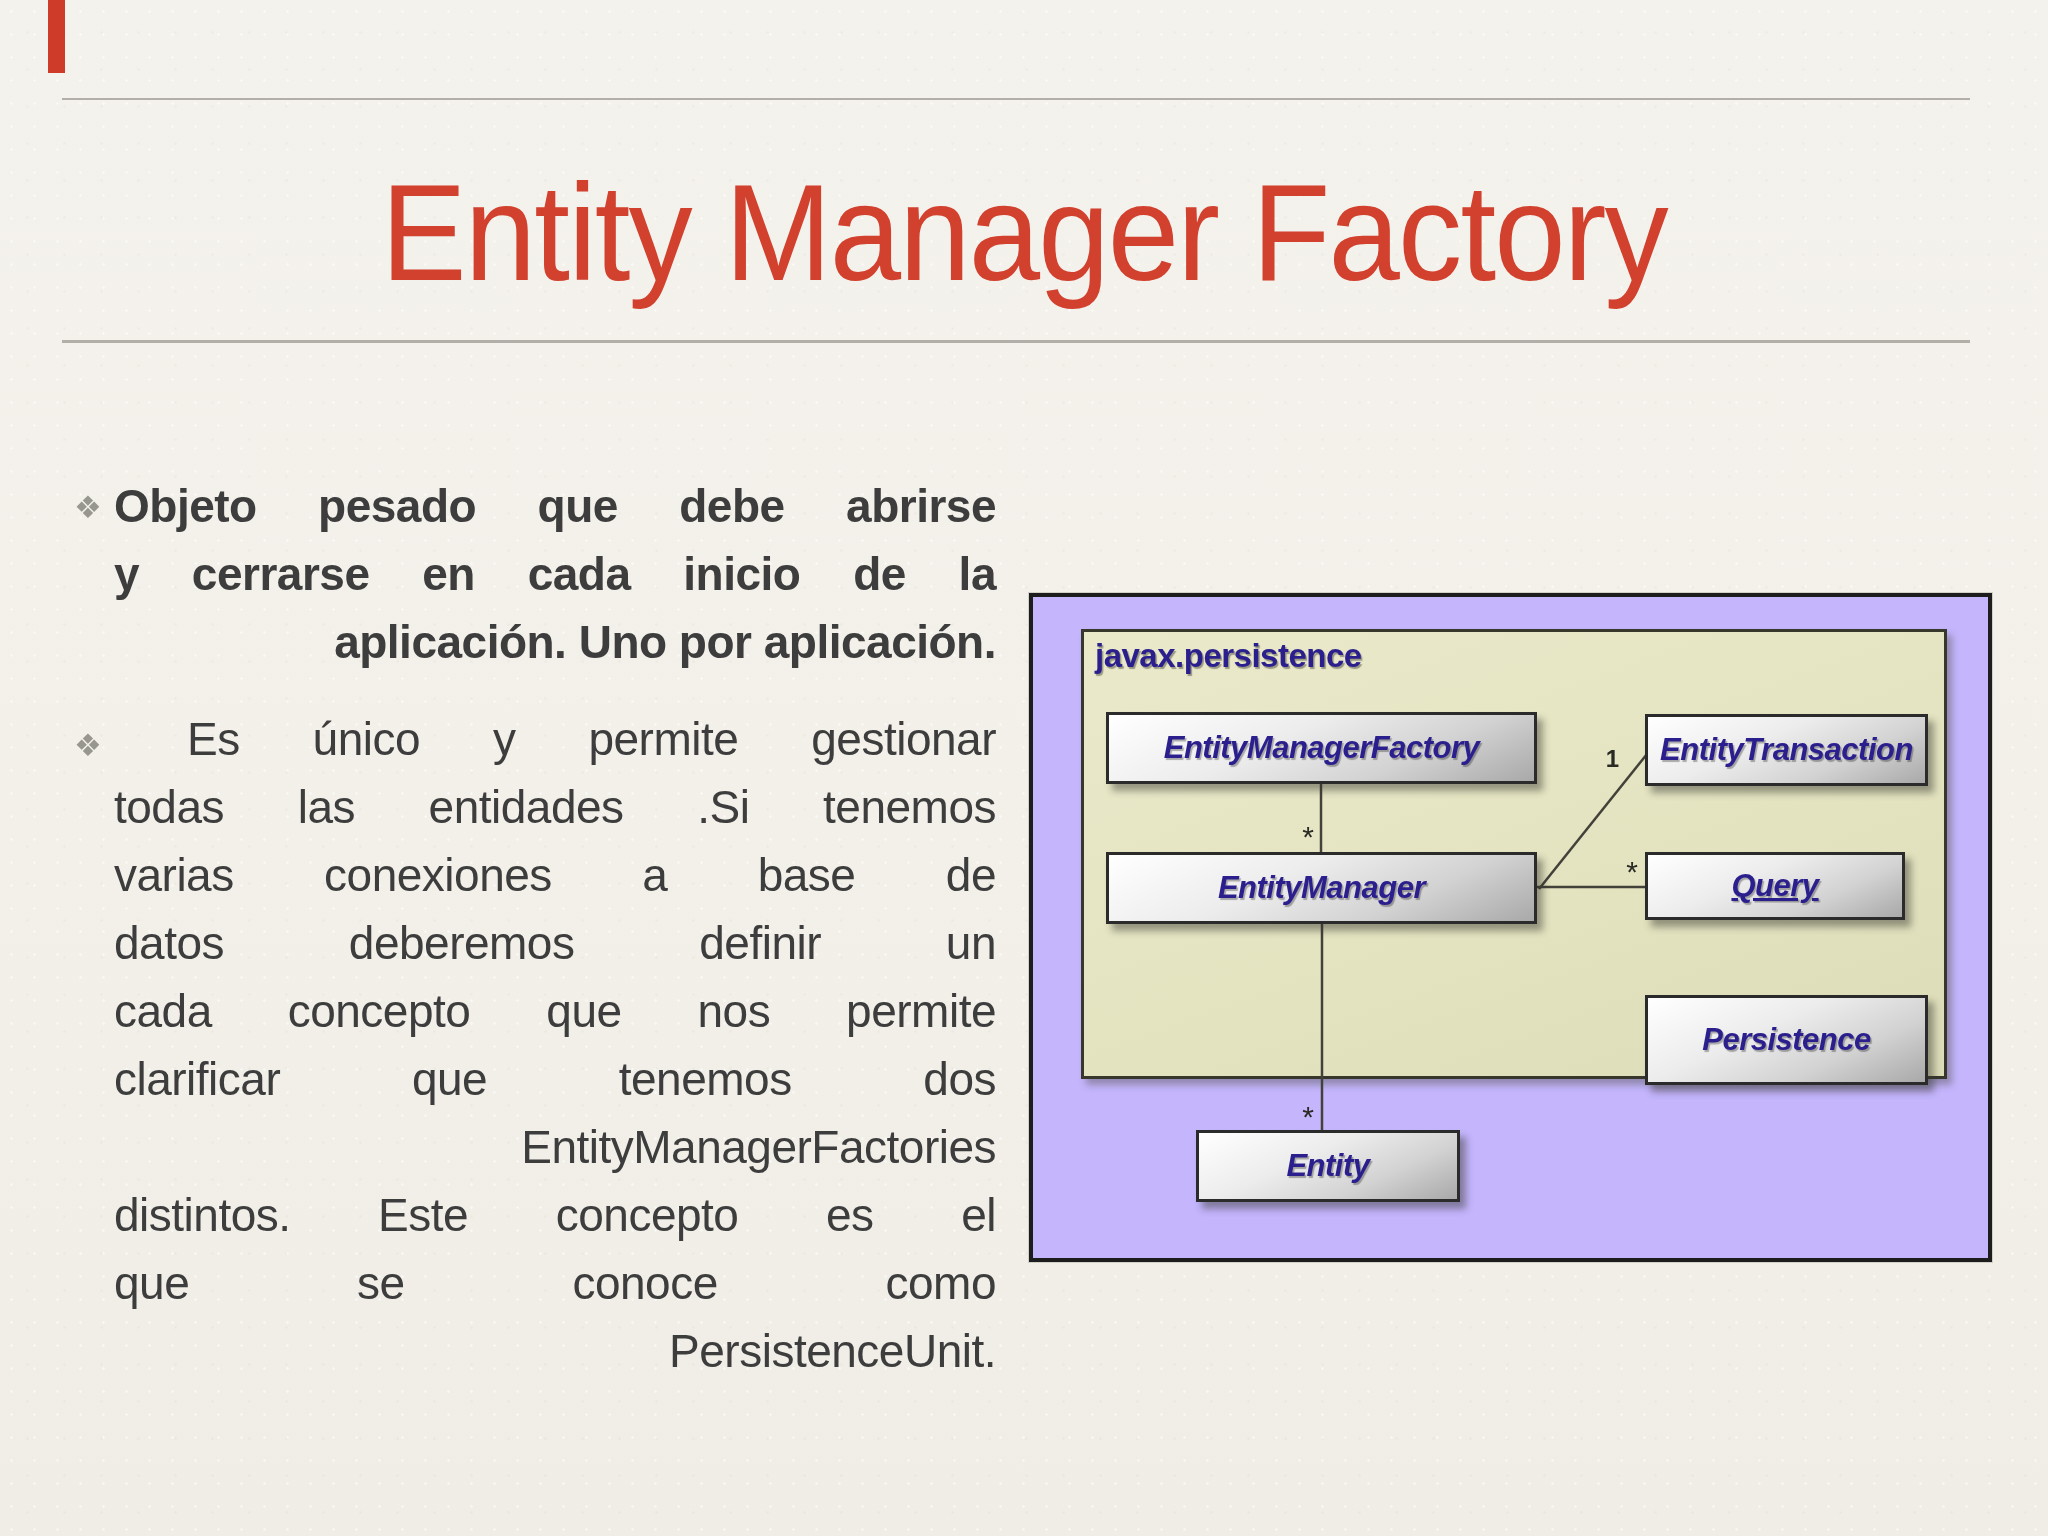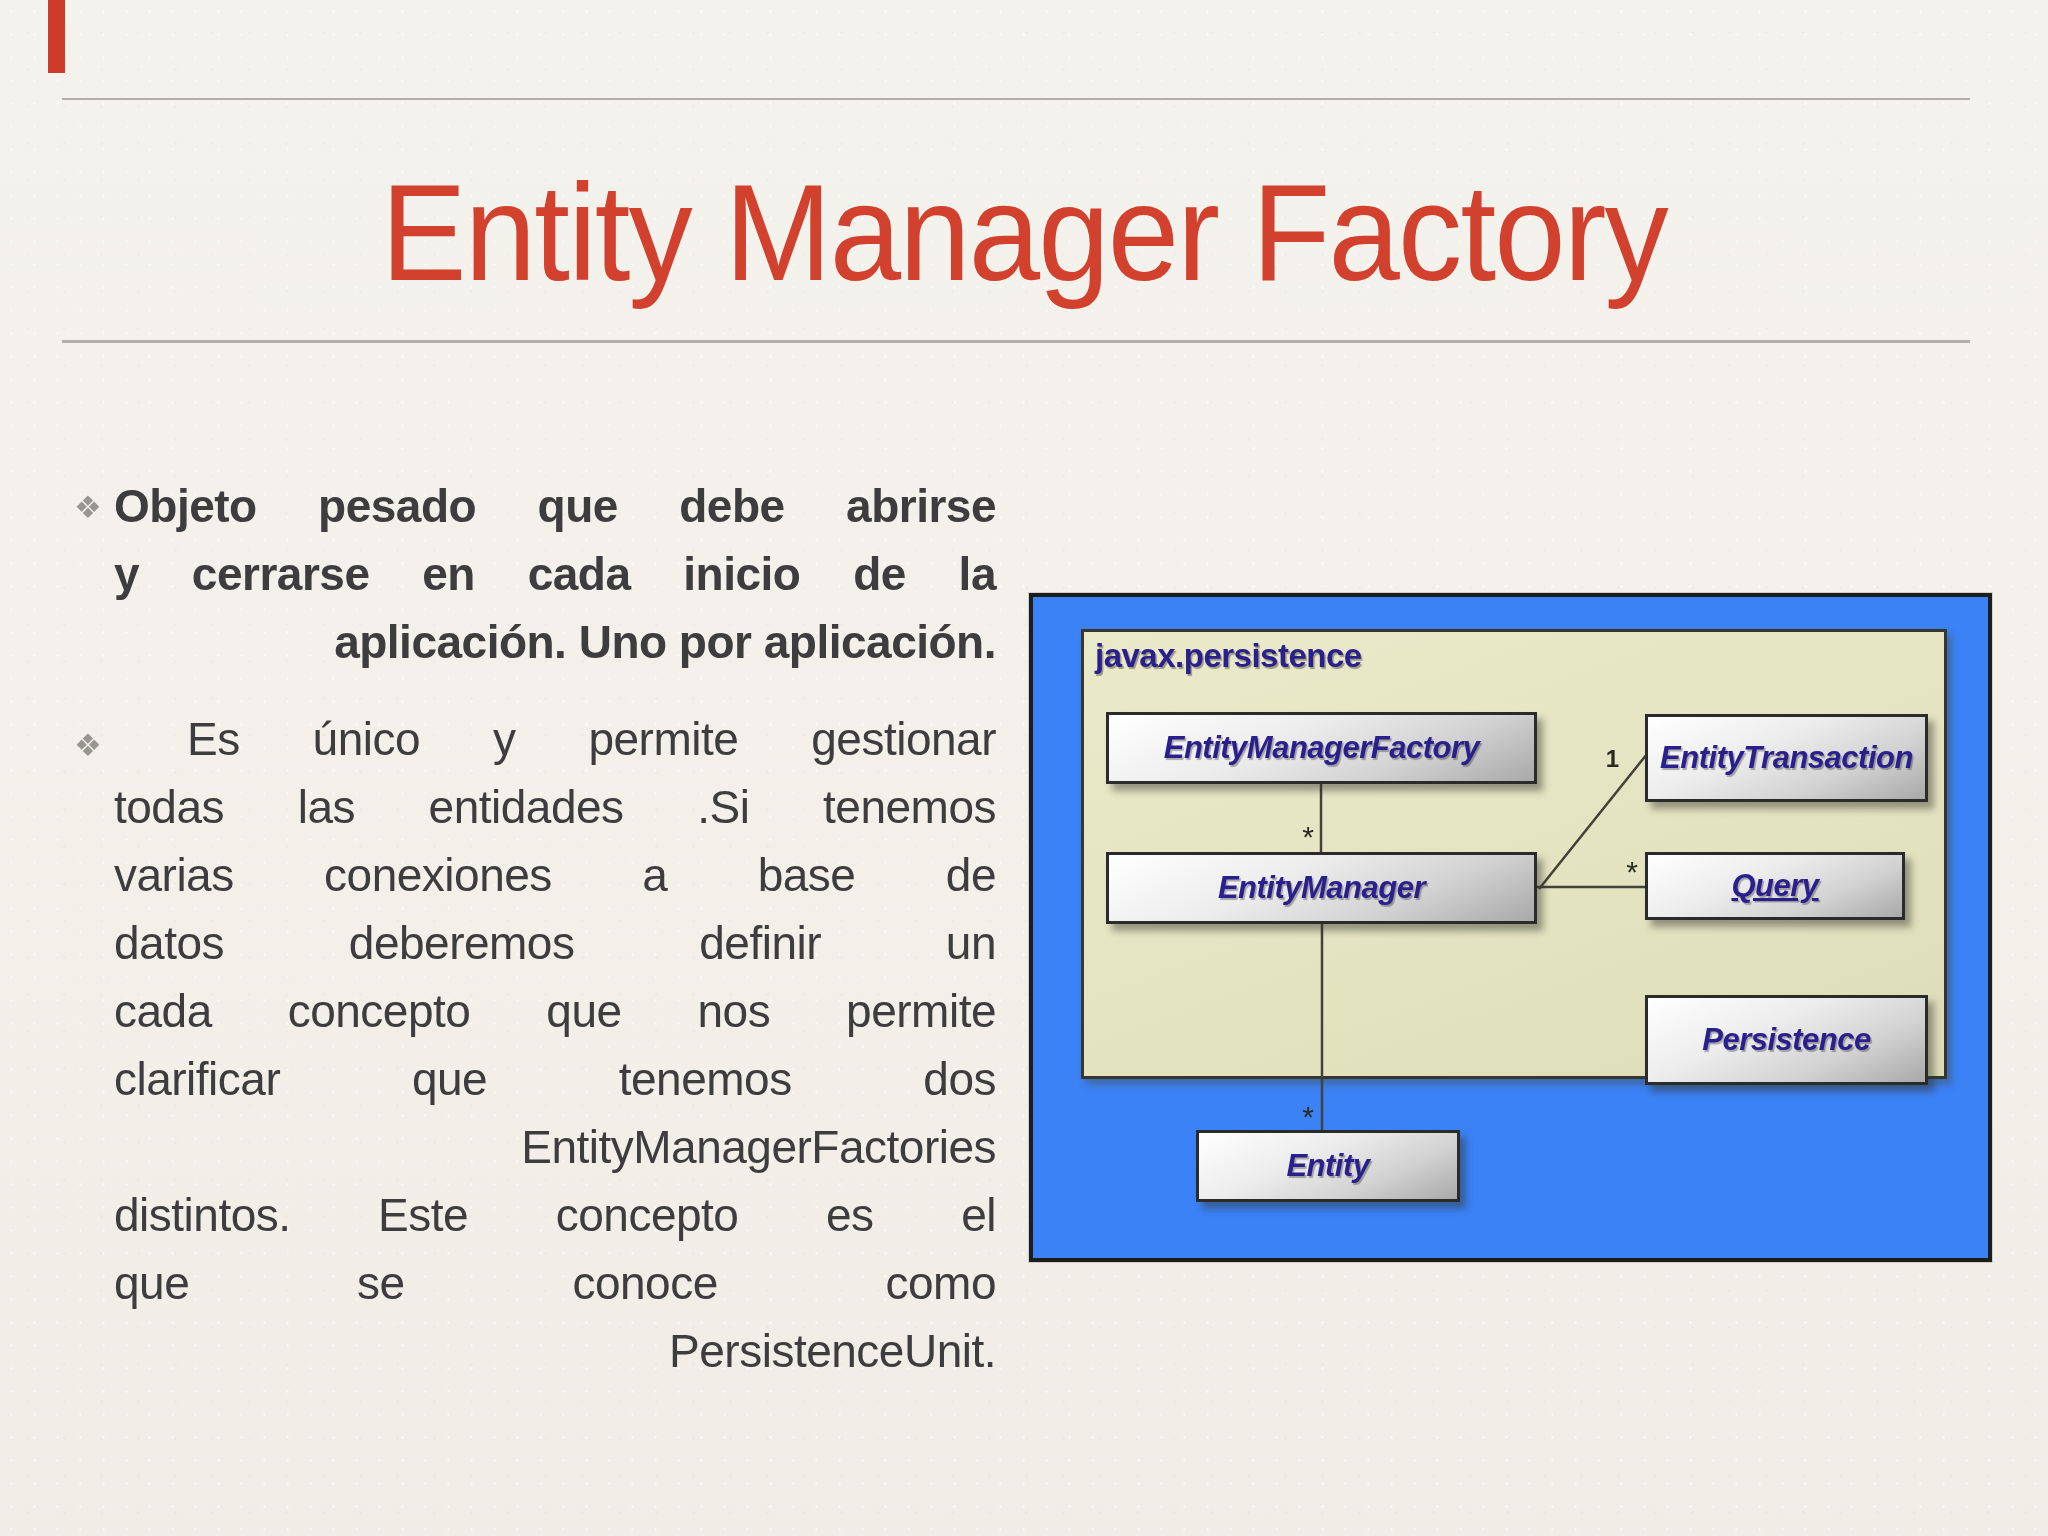--- a/index.html
+++ b/index.html
@@ -37,21 +37,21 @@
     font-size:46px;line-height:68px;letter-spacing:-.5px;
   }
   .b1{top:472px;font-weight:bold;}
   .b2{top:705px;}
   .line{height:68px;white-space:nowrap;}
   .line.j{text-align:justify;text-align-last:justify;white-space:normal;}
   .line.l{text-align:right;}
   
   .diagram{
     position:absolute;left:1029px;top:593px;width:963px;height:669px;margin:0;
-    background:#3b82f6;border:4px solid #1d1d1d;box-sizing:border-box;
+    background:#c4b5fd;border:4px solid #1d1d1d;box-sizing:border-box;
     box-shadow:0 0 0 1px rgba(190,186,175,.6);
   }
   .package{
     position:absolute;left:48px;top:32px;width:866px;height:450px;
     background:linear-gradient(160deg,#eaeacb 0%,#e3e3c0 60%,#dcdcb8 100%);
     border:3px solid #37372b;box-sizing:border-box;
     box-shadow:5px 6px 7px rgba(70,70,60,.4);
   }
   .pkg-label{
     position:absolute;left:62px;top:40px;
@@ -61,21 +61,21 @@
   .node{
     position:absolute;box-sizing:border-box;
     background:linear-gradient(155deg,#ffffff 0%,#ececec 40%,#d2d2d2 70%,#a9a9a9 100%);
     border:3px solid #2b2b2b;
     box-shadow:6px 7px 7px rgba(50,50,45,.45);
     display:flex;align-items:center;justify-content:center;
     font-size:31px;font-weight:bold;font-style:italic;color:#2b1f8e;
     text-shadow:1.5px 1.5px 1px rgba(0,0,0,.3);letter-spacing:-.5px;
   }
   .n-factory{left:73px;top:115px;width:431px;height:72px;}
-  .n-transaction{left:612px;top:117px;width:283px;height:88px;}
+  .n-transaction{left:612px;top:117px;width:283px;height:72px;}
   .n-manager{left:73px;top:255px;width:431px;height:72px;}
   .n-query{left:612px;top:255px;width:260px;height:68px;text-decoration:underline;}
   .n-persistence{left:612px;top:398px;width:283px;height:90px;}
   .n-entity{left:125px;top:533px;width:264px;height:72px;margin-left:38px;}
   .connectors{position:absolute;left:0;top:0;width:955px;height:661px;}
   .connectors line{stroke:#42423a;stroke-width:2.5;}
   .mult{font-size:30px;fill:#2a2a25;font-family:"Liberation Sans",sans-serif;}
   .mult-one{font-size:24px;font-weight:bold;}
 </style>
 </head>

